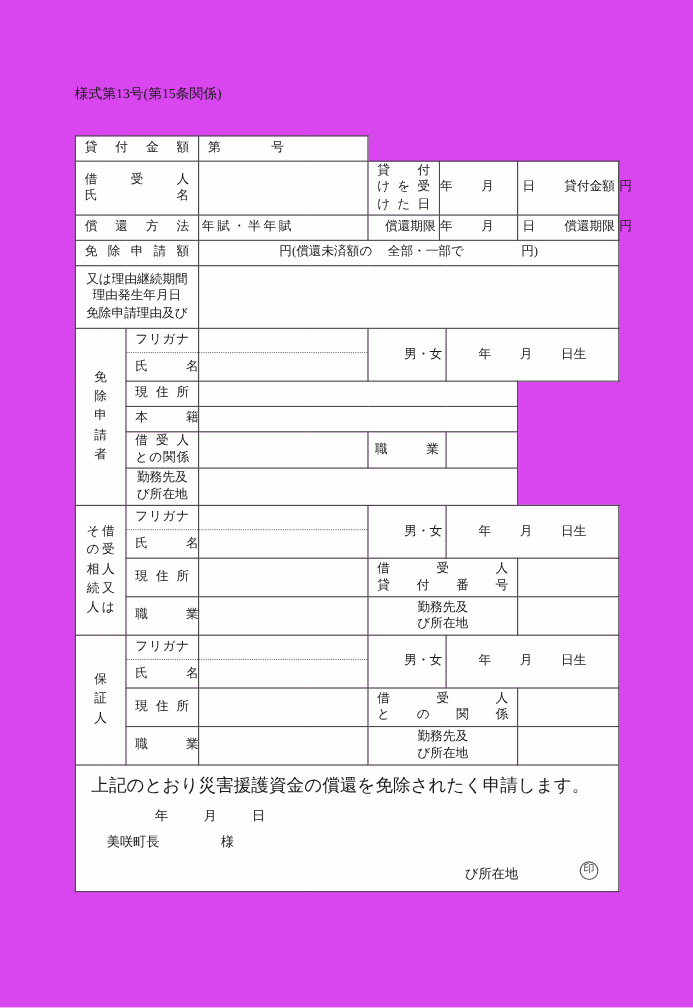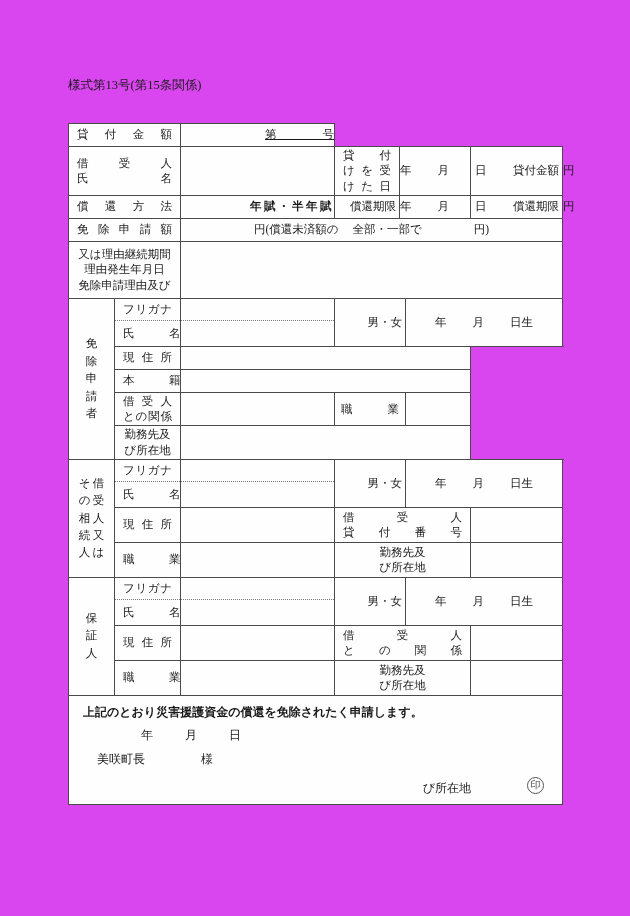--- a/index.html
+++ b/index.html
@@ -88,41 +88,39 @@
   .lbl-j2 {
     display: block;
     text-align: justify;
     text-align-last: justify;
     padding: 0 6px;
     line-height: 1.45;
     white-space: nowrap;
   }
   .lbl-left {
     display: block;
-    text-align: right;
+    text-align: left;
     padding-left: 8px;
     line-height: 1.5;
     white-space: nowrap;
-    text-decoration: underline;
   }
   .lbl-right {
     display: block;
     text-align: right;
     padding-right: 8px;
     line-height: 1.5;
     white-space: nowrap;
   }
   .lbl-sp {
     display: block;
-    text-align: right;
+    text-align: left;
     letter-spacing: 2.5px;
     text-indent: 2.5px;
     line-height: 1.5;
     white-space: nowrap;
-    font-weight: bold;
   }
   .stack {
     display: block;
     text-align: center;
     line-height: 1.32;
     white-space: nowrap;
     padding: 1px 2px;
   }
   .stack span { display: block; }
   .stack .j {
@@ -183,24 +181,23 @@
     line-height: 1.5;
     padding: 0 6px;
   }
   .amt-row .sp1 { display:inline-block; width: 14px; }
   .amt-row .sp2 { display:inline-block; width: 52px; }
 
   
   .decl-sentence {
     display: block;
     padding: 7px 0 0 14px;
-    font-size: 12px;
-    line-height: 1.5;
-    white-space: nowrap;
-    font-weight: bold;
+    font-size: 16px;
+    line-height: 1.5;
+    white-space: nowrap;
   }
   .decl-date {
     display: block;
     padding: 6px 0 0 72px;
     font-size: 12px;
     white-space: nowrap;
   }
   .decl-date i { font-style: normal; display: inline-block; }
   .decl-date i.g { width: 32px; }
   .decl-mayor {

